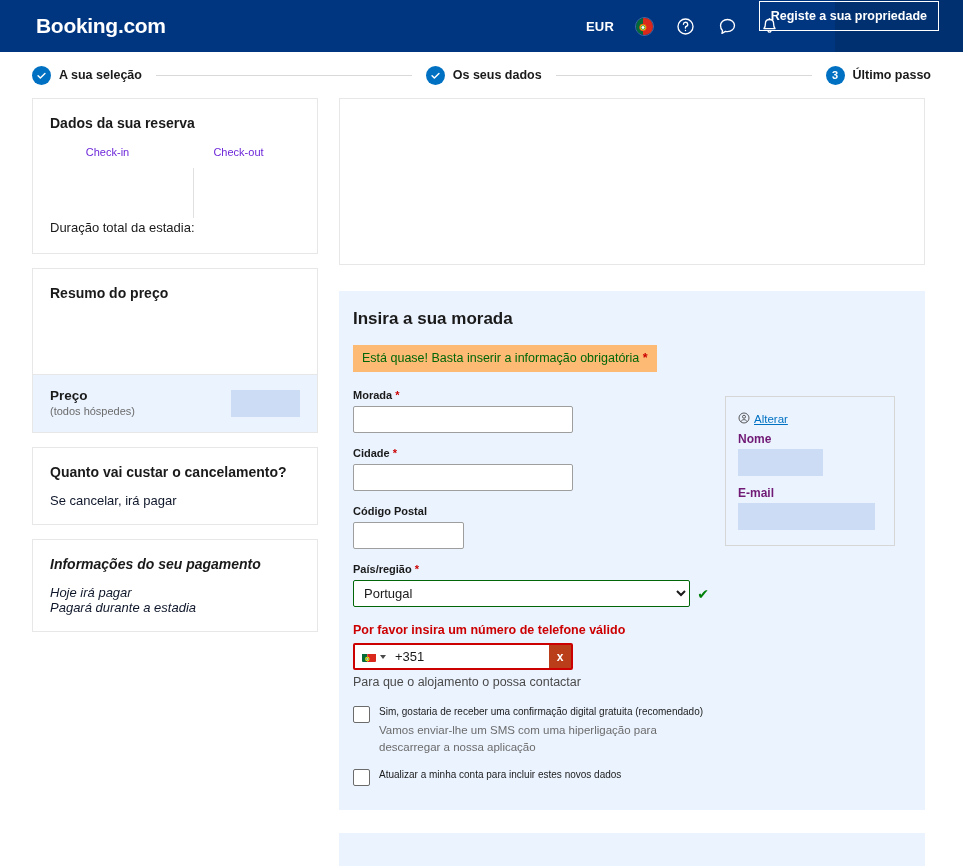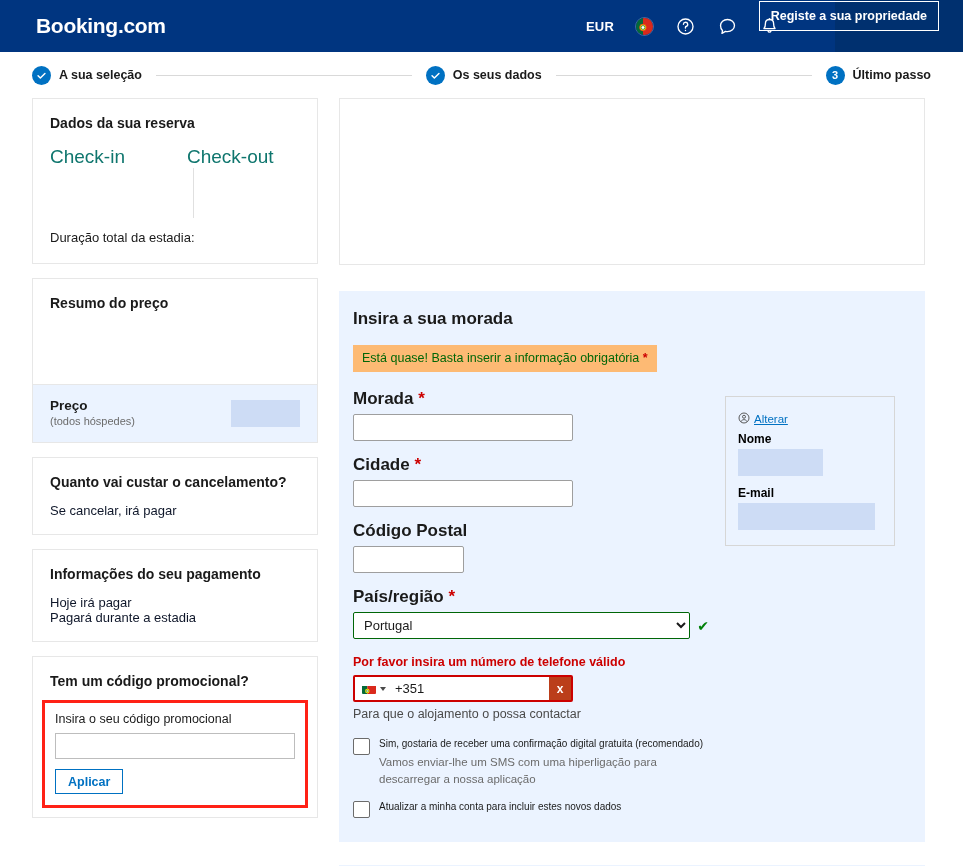--- a/index.html
+++ b/index.html
@@ -120,21 +120,21 @@
   .card-pad { padding: 16px 17px 18px 17px; }
   .card-title {
     font-size: 14px; font-weight: bold; color: #1a1a1a;
     margin: 0 0 15px 0;
   }
   .card-title.tight { margin-bottom: 13px; }
 
   .dates-row { display: flex; position: relative; }
   .date-col { width: 50%; padding-right: 10px; }
   .date-col.second { padding-left: 12px; }
-  .date-head { font-size: 19px; color: #0f766e; }
+  .date-head { font-size: 11px; color: #6d28d9; text-align: center; }
   .date-divider {
     position: absolute;
     left: 143px; top: 22px;
     width: 1px; height: 50px;
     background: #e0e0e0;
   }
   .dates-body { height: 62px; }
   .stay-total { font-size: 13px; color: #1a1a1a; }
 
   .price-body { height: 60px; }
@@ -203,21 +203,21 @@
     background: #fdba74;
     color: #006607;
     font-size: 12.5px;
     padding: 6px 9px 7px 9px;
     margin-bottom: 17px;
   }
   .req { color: #cc0000; font-weight: bold; }
 
   .form-body { display: flex; align-items: flex-start; }
   .form-fields { width: 356px; flex: none; }
-  .fld-label { font-size: 17px; font-weight: bold; color: #1a1a1a; margin-bottom: 5px; }
+  .fld-label { font-size: 11px; font-weight: bold; color: #1a1a1a; margin-bottom: 5px; }
   .txt {
     width: 220px; height: 27px;
     border: 1px solid #9e9e9e;
     border-radius: 2px;
     background: #ffffff;
     font-family: inherit; font-size: 13px;
     padding: 0 7px;
     display: block;
     margin-bottom: 14px;
   }
@@ -299,21 +299,21 @@
     border: 1px solid #d6d6d6;
     background: #ebf3ff;
     padding: 13px 12px 15px 12px;
   }
   .alter-row { display: flex; align-items: center; gap: 4px; margin-bottom: 4px; }
   .alter-link {
     font-size: 11.5px; color: #0071c2;
     text-decoration: underline;
     cursor: pointer;
   }
-  .acct-label { font-size: 12px; font-weight: bold; color: #000000; margin-bottom: 3px; }
+  .acct-label { font-size: 12px; font-weight: bold; color: #701a75; margin-bottom: 3px; }
   .acct-ph-name { width: 85px; height: 27px; background: #cddcf5; margin-bottom: 10px; }
   .acct-ph-mail { width: 137px; height: 27px; background: #cddcf5; }
 
   .pay-card {
     background: #ebf3ff;
     padding: 15px 18px 18px 14px;
   }
 </style>
 </head>
 <body>
@@ -428,37 +428,27 @@
     </div>
 
     <div class="card">
       <div class="card-pad" style="padding-bottom:16px;">
         <div class="card-title tight">Quanto vai custar o cancelamento?</div>
         <div class="line">Se cancelar, irá pagar</div>
       </div>
     </div>
 
     <div class="card">
-      <div class="card-pad" style="padding-bottom:16px;">
+      <div class="card-pad" style="padding-bottom:16px;font-style:italic;">
         <div class="card-title tight">Informações do seu pagamento</div>
         <div class="line">Hoje irá pagar</div>
         <div class="line">Pagará durante a estadia</div>
       </div>
     </div>
 
-    <div class="card promo-card">
-      <div style="padding:16px 17px 11px 17px;">
-        <div class="card-title" style="margin:0;">Tem um código promocional?</div>
-      </div>
-      <div class="promo-highlight">
-        <div class="promo-label">Insira o seu código promocional</div>
-        <input class="promo-input" type="text" value="" style="">
-        <button class="promo-apply">Aplicar</button>
-      </div>
-    </div>
 
   </div>
 
   <div class="col-right">
 
     <div class="empty-card"></div>
 
     <div class="form-card">
       <div class="form-title">Insira a sua morada</div>
 

